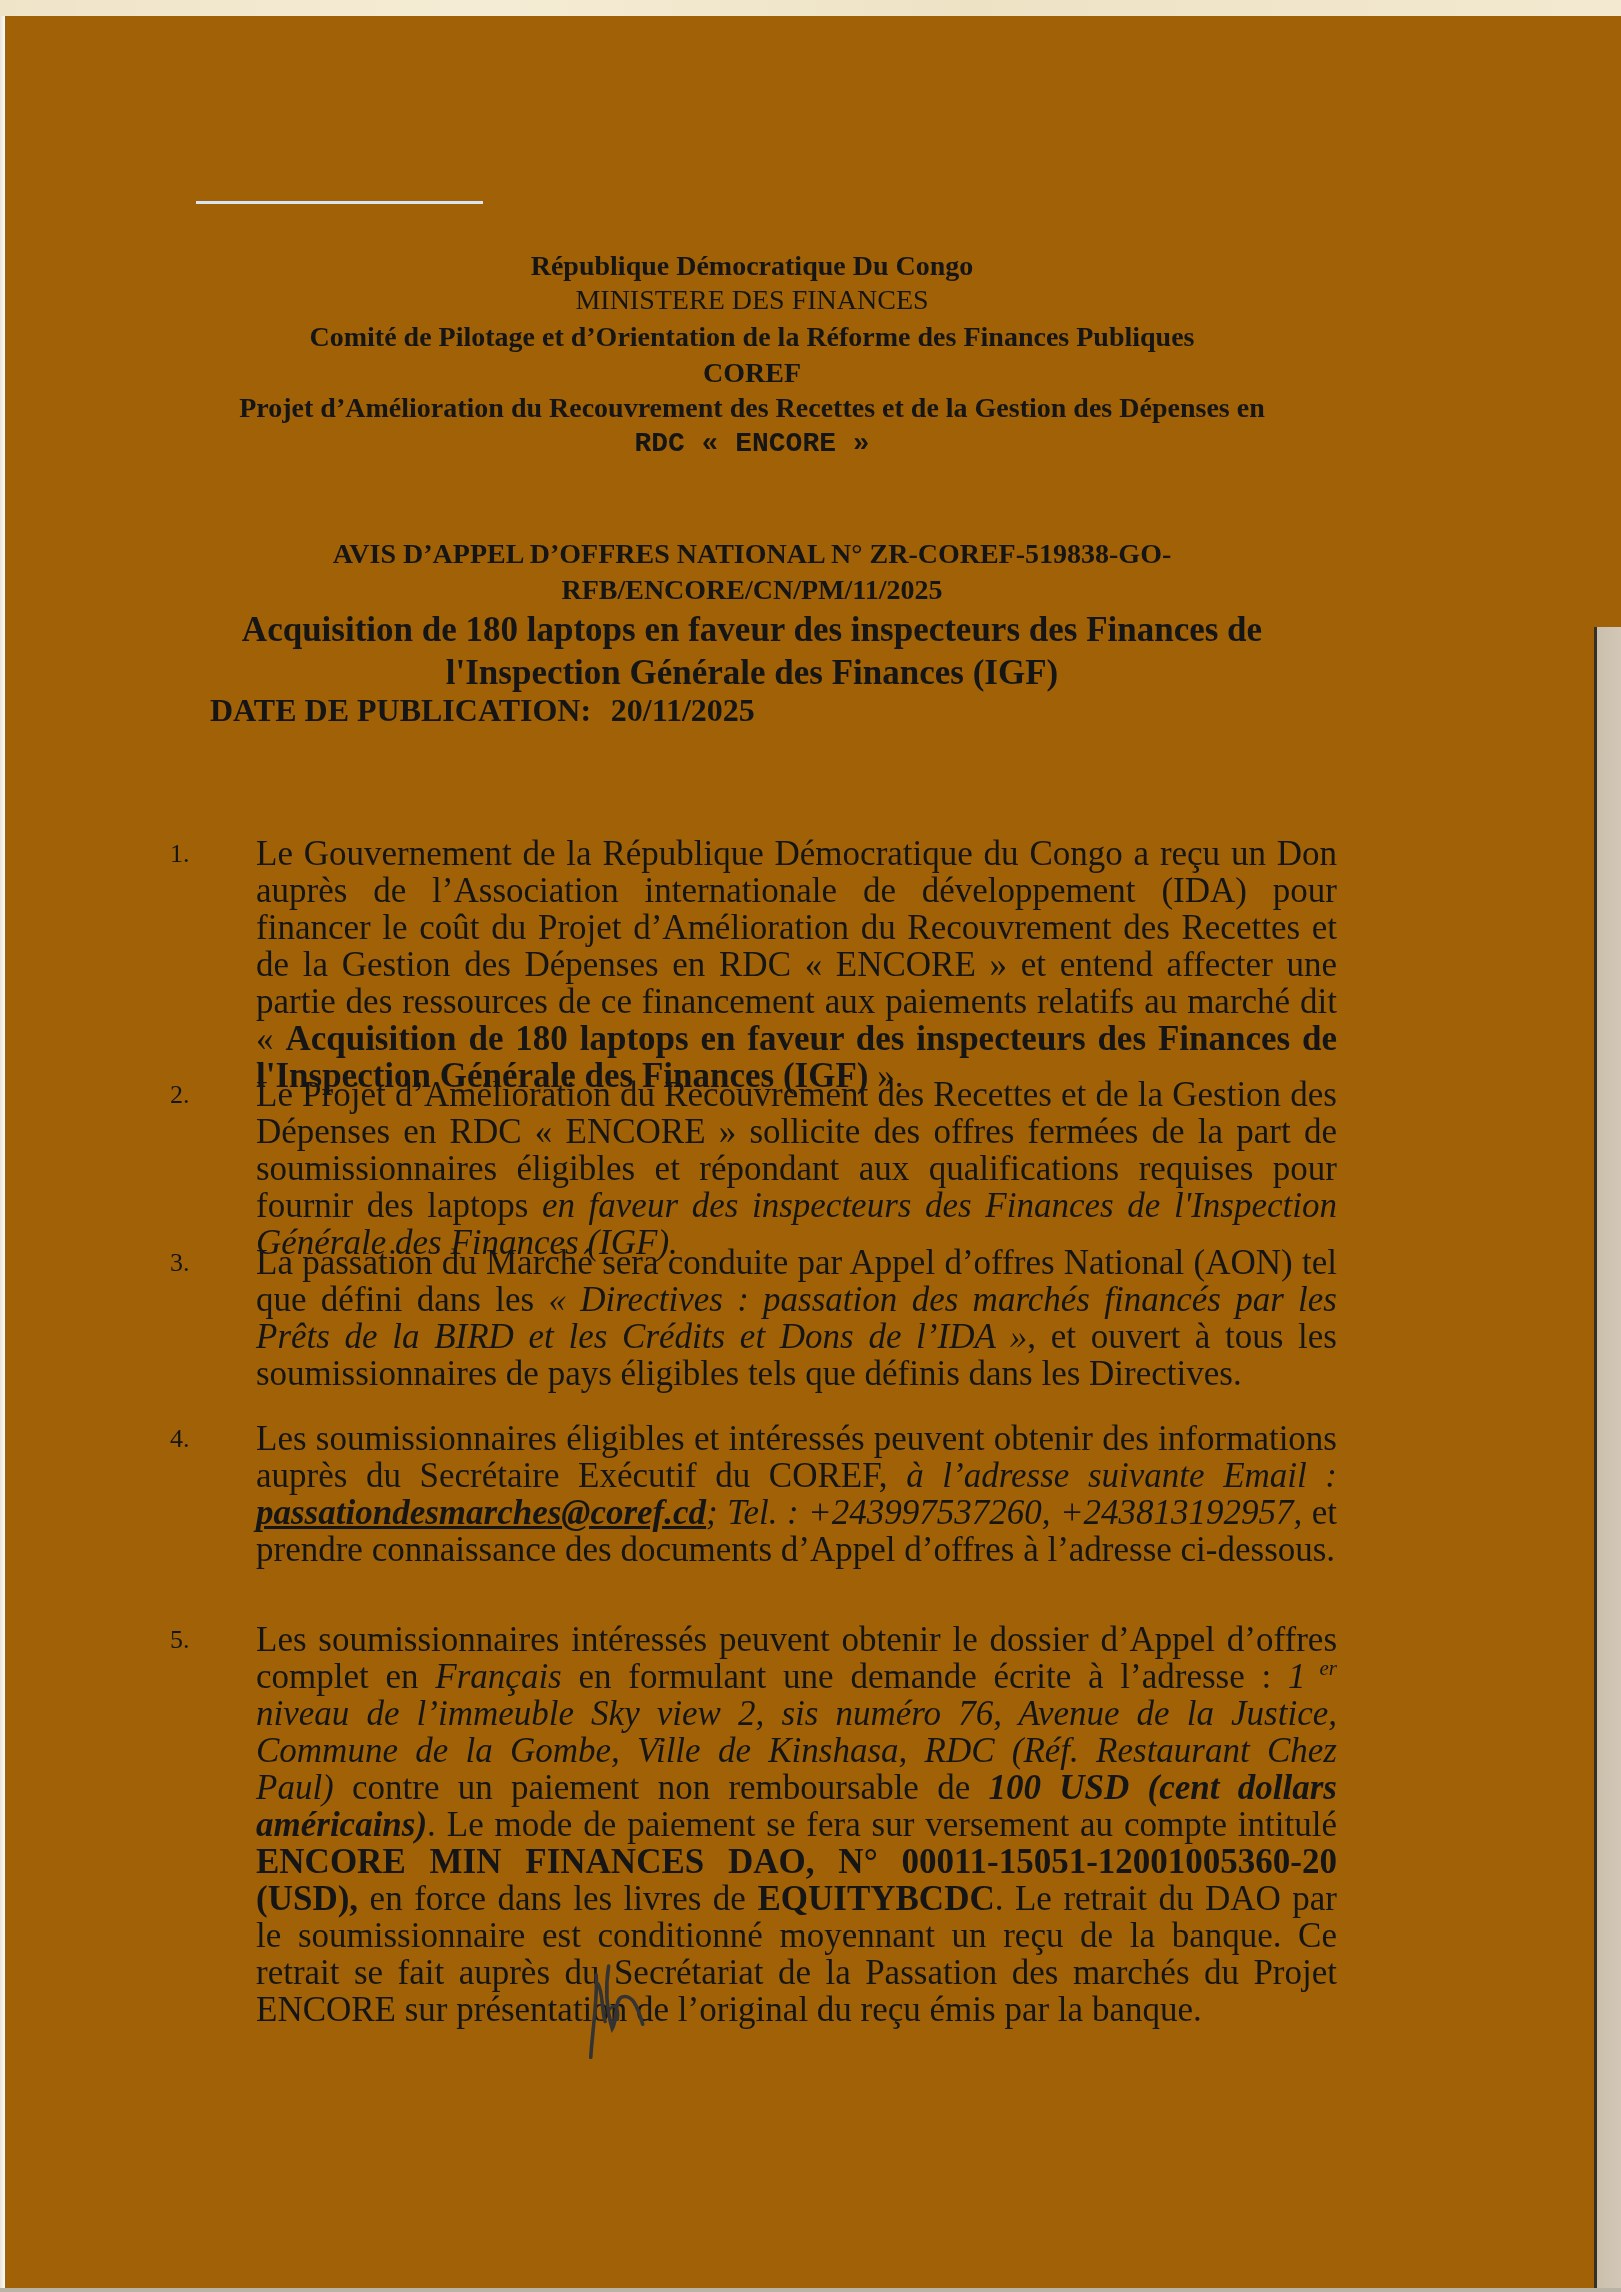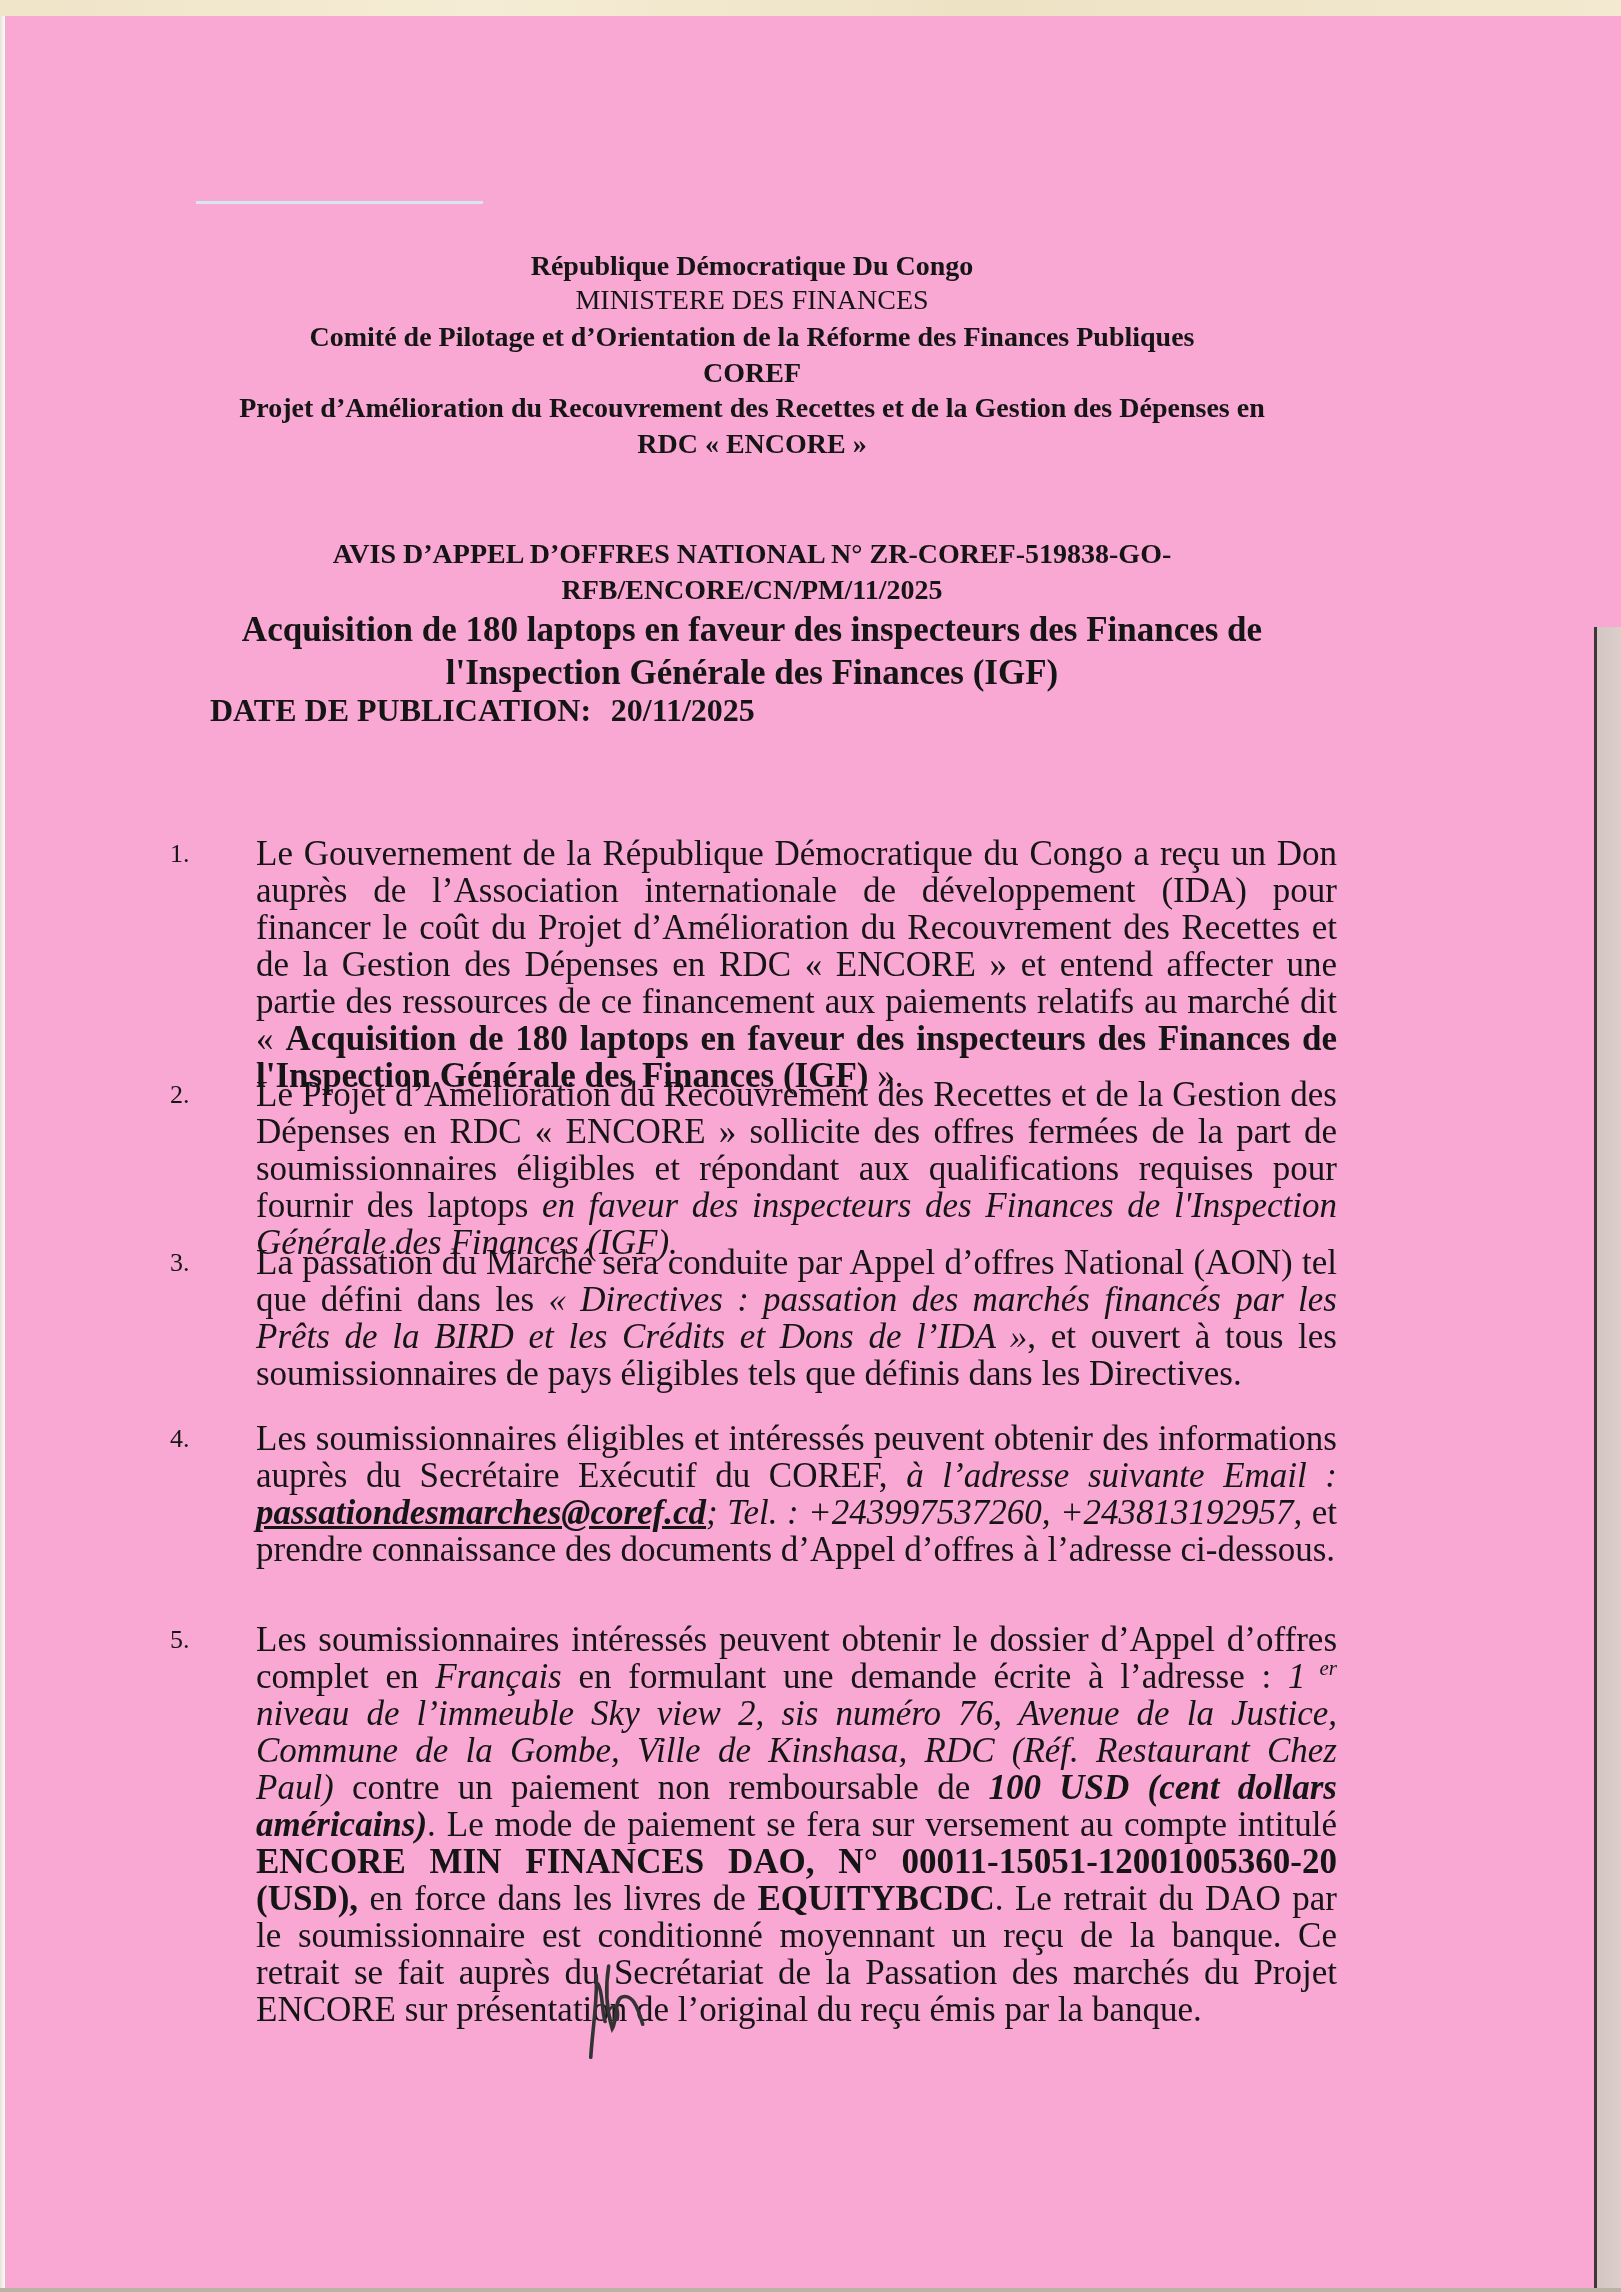--- a/index.html
+++ b/index.html
@@ -4,21 +4,21 @@
 <style>
   html, body { margin: 0; padding: 0; }
   body {
     width: 1621px; height: 2293px; position: relative; overflow: hidden;
     background: #fdfdfe;
     font-family: "Liberation Serif", "DejaVu Serif", serif;
     color: #151515;
   }
   .page {
     position: absolute; left: 0; top: 0; width: 1621px; height: 2293px;
-    background: #f9a8d4;
+    background: #a16207;
   }
   .top-strip {
     position: absolute; left: 0; top: 0; width: 1621px; height: 16px;
     background: linear-gradient(90deg, #efe4c8, #f5ecd5 30%, #ede2c4 60%, #f3e9d0);
   }
   .left-edge {
     position: absolute; left: 0; top: 16px; width: 5.4px; height: 2275px;
     background: linear-gradient(90deg, #e9e3d3, #fbfcfe);
   }
   .right-edge {
@@ -74,21 +74,21 @@
   <div class="right-edge"></div>
   <div class="bottom-edge"></div>
   <div class="blue-line"></div>
 
   <div class="header" style="top:0;height:466px;">
     <div class="hline bold" style="top:248px;">République Démocratique Du Congo</div>
     <div class="hline" style="top:282px;">MINISTERE DES FINANCES</div>
     <div class="hline bold" style="top:319px;">Comité de Pilotage et d’Orientation de la Réforme des Finances Publiques</div>
     <div class="hline bold" style="top:355px;">COREF</div>
     <div class="hline bold" style="top:390px;">Projet d’Amélioration du Recouvrement des Recettes et de la Gestion des Dépenses en</div>
-    <div class="hline bold" style="top:426px;">RDC « ENCORE »</div>
+    <div class="hline bold" style="top:426px;font-family:Liberation Mono, monospace;">RDC « ENCORE »</div>
   </div>
 
   <div class="header" style="top:0;height:663px;margin-top:38px;">
     <div class="hline bold" style="top:498px;">AVIS D’APPEL D’OFFRES NATIONAL N° ZR-COREF-519838-GO-</div>
     <div class="hline bold" style="top:534px;">RFB/ENCORE/CN/PM/11/2025</div>
     <div class="hline title-lg" style="top:570px;">Acquisition de 180 laptops en faveur des inspecteurs des Finances de</div>
     <div class="hline title-lg" style="top:613px;">l'Inspection Générale des Finances (IGF)</div>
   </div>
 
   <div class="date-line" style="top:692px;">

